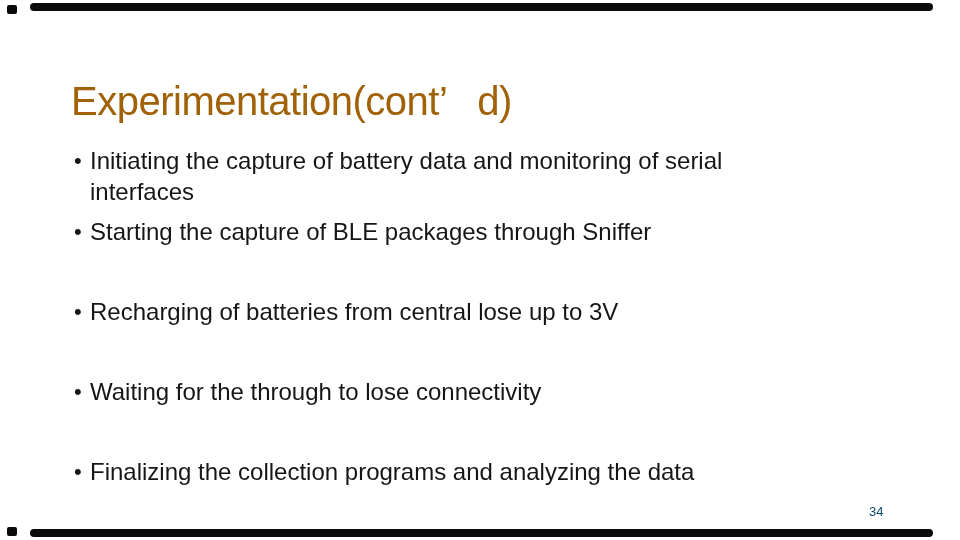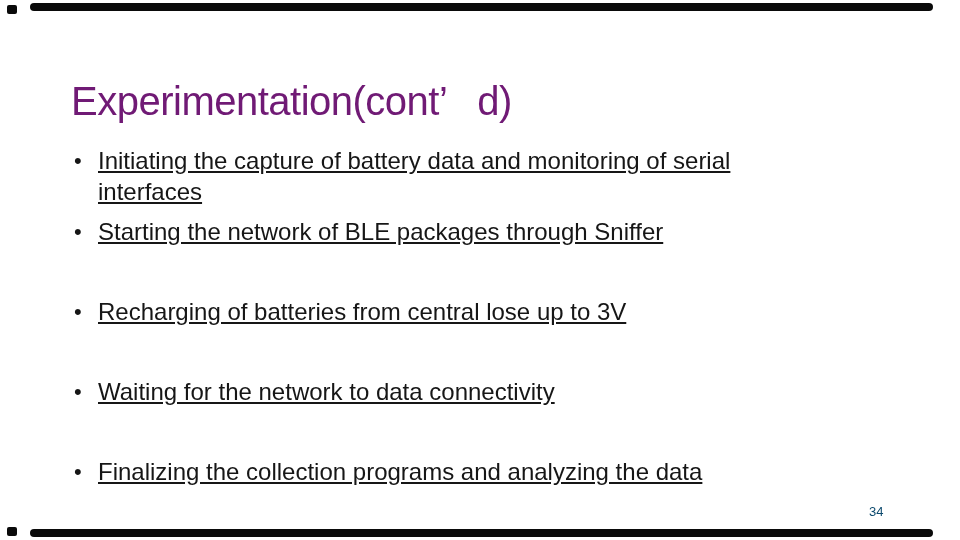--- a/index.html
+++ b/index.html
@@ -44,21 +44,21 @@
   }
 
   
   .title {
     position: absolute;
     left: 71px;
     top: 52px;
     font-size: 40px;
     font-weight: 400;
     letter-spacing: -0.5px;
-    color: #701a75;
+    color: #a16207;
     white-space: nowrap;
   }
   .title .gap {
     margin-left: 30px; 
   }
 
   
   .bullet {
     position: absolute;
     left: 74px;
@@ -69,22 +69,21 @@
   }
   .bullet .marker {
     position: absolute;
     left: 0;
     top: 0;
     width: 16px;
     font-size: 22px;
   }
   .bullet .btext {
     display: block;
-    margin-left: 24px;
-    text-decoration: underline;
+    margin-left: 16px;
   }
   .b1 { top: 145px; }
   .b2 { top: 216px; }
   .b3 { top: 296px; }
   .b4 { top: 376px; }
   .b5 { top: 456px; }
 
   
   .page-number {
     position: absolute;
@@ -106,31 +105,31 @@
 
   <h1 class="title"><span>Experimentation(cont’</span><span class="gap">d)</span></h1>
 
   <div class="bullet b1">
     <span class="marker">•</span>
     <span class="btext">Initiating the capture of battery data and monitoring of serial interfaces</span>
   </div>
 
   <div class="bullet b2">
     <span class="marker">•</span>
-    <span class="btext">Starting the network of BLE packages through Sniffer</span>
+    <span class="btext">Starting the capture of BLE packages through Sniffer</span>
   </div>
 
   <div class="bullet b3">
     <span class="marker">•</span>
     <span class="btext">Recharging of batteries from central lose up to 3V</span>
   </div>
 
   <div class="bullet b4">
     <span class="marker">•</span>
-    <span class="btext">Waiting for the network to data connectivity</span>
+    <span class="btext">Waiting for the through to lose connectivity</span>
   </div>
 
   <div class="bullet b5">
     <span class="marker">•</span>
     <span class="btext">Finalizing the collection programs and analyzing the data</span>
   </div>
 
   <div class="page-number">34</div>
 
 </div>

